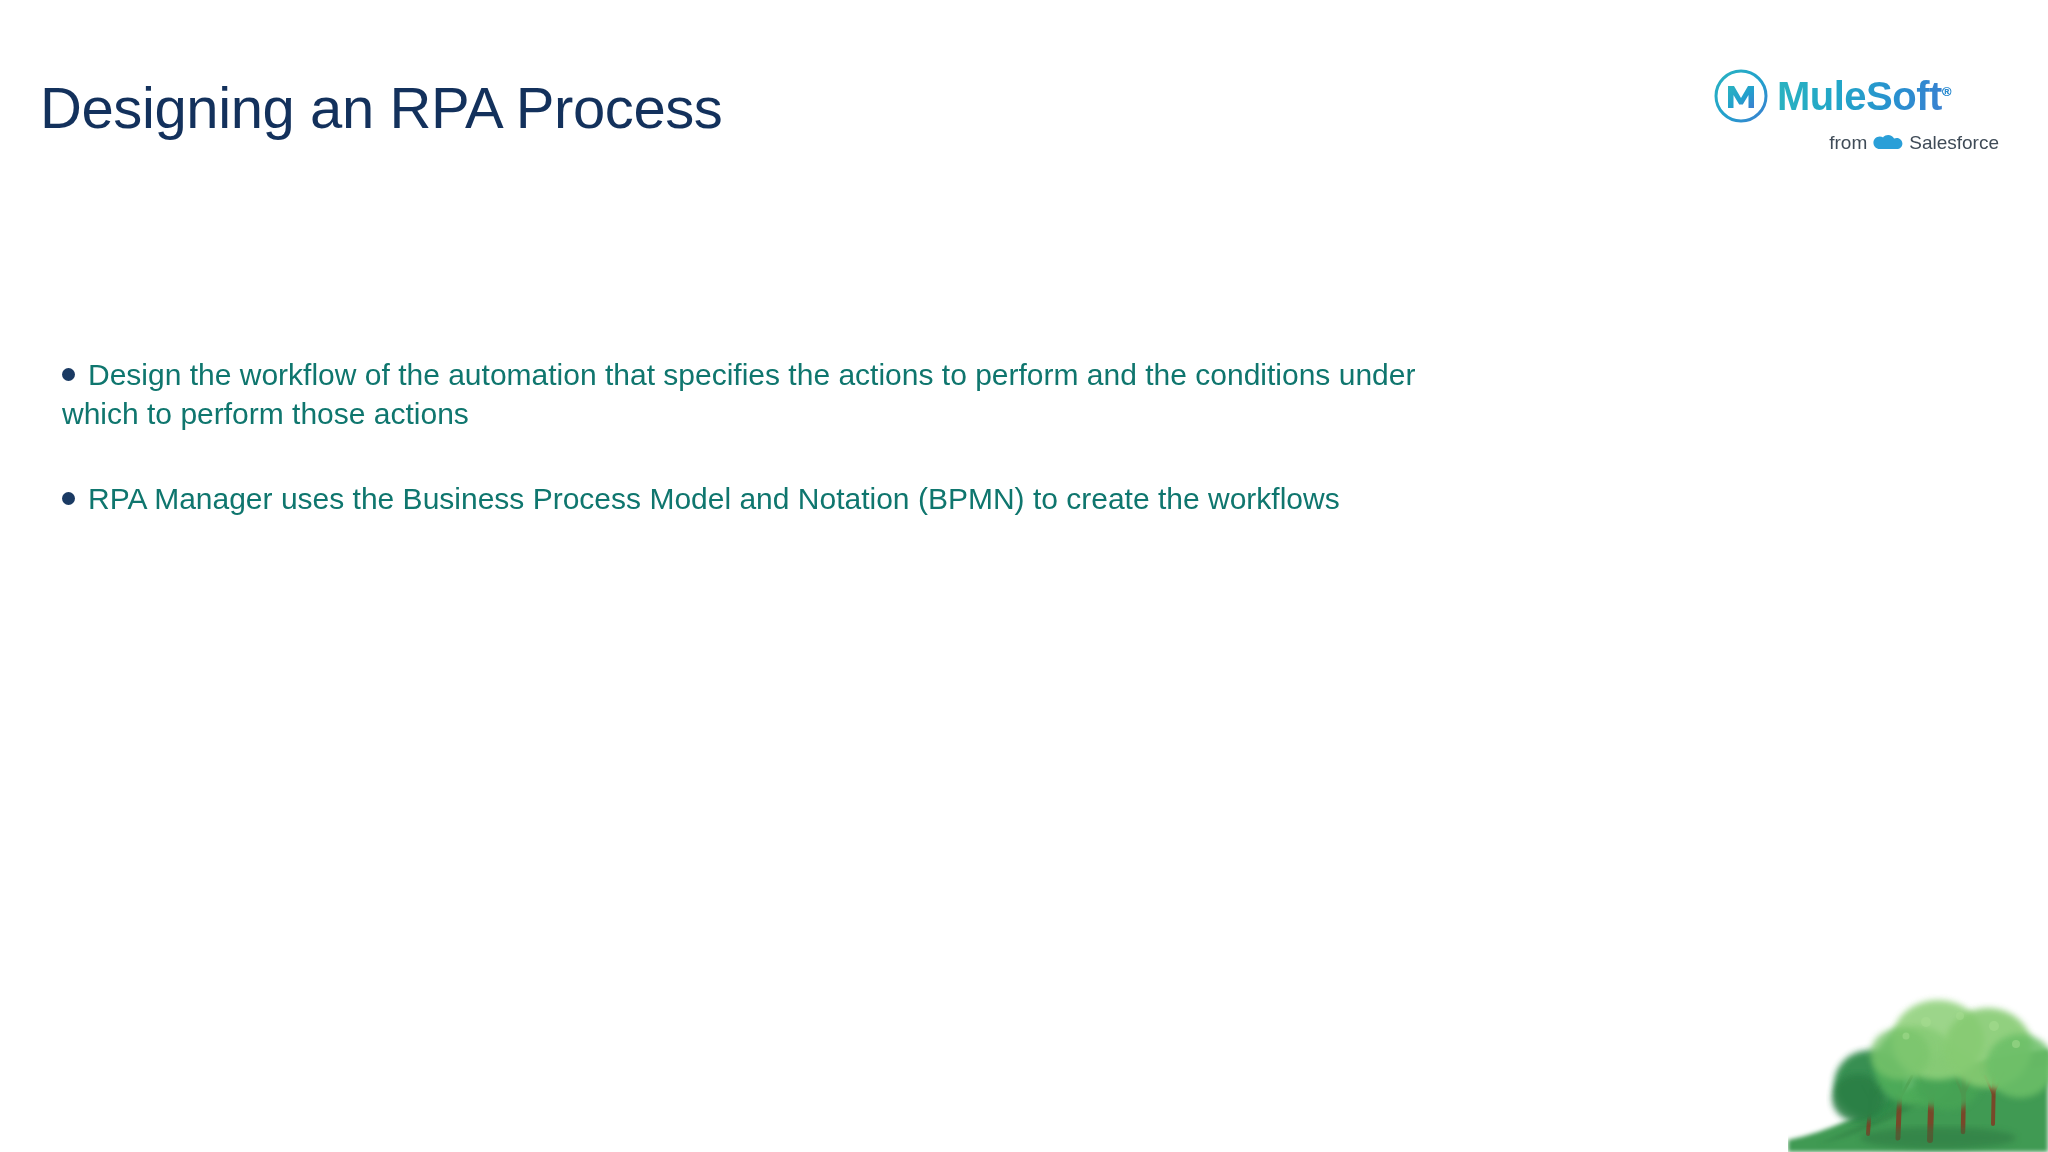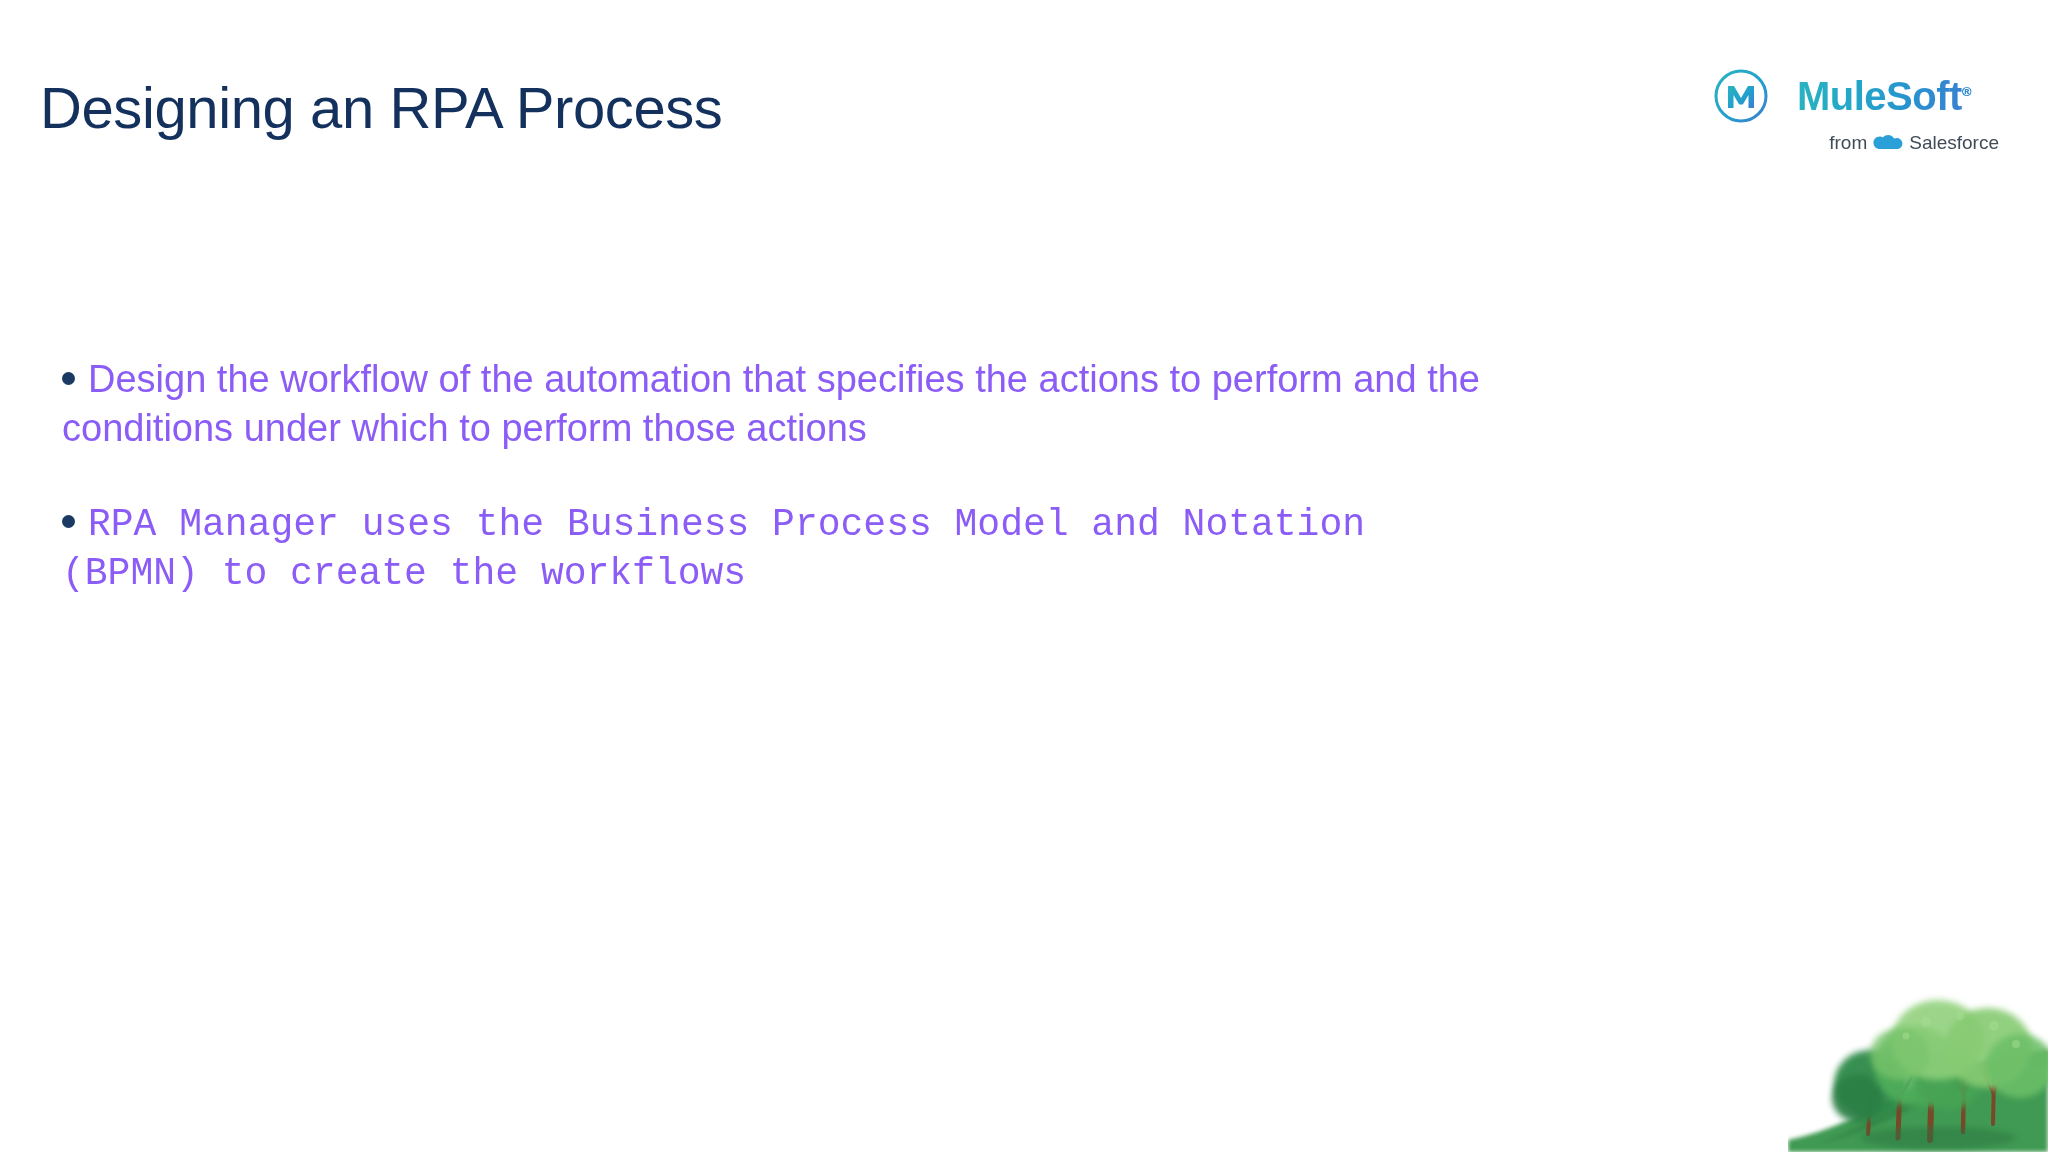--- a/index.html
+++ b/index.html
@@ -36,21 +36,21 @@
   .logo-block {
     position:absolute;
     right:45px;
     top:68px;
     width:290px;
     height:100px;
   }
   .logo-row {
     display:flex;
     align-items:center;
-    gap:28px;
+    gap:8px;
     height:56px;
   }
   .logo-mark { width:56px; height:56px; flex:0 0 56px; display:block; }
   .logo-word {
     font-size:40px;
     font-weight:600;
     letter-spacing:-0.5px;
     line-height:1;
     background:linear-gradient(100deg,#2ab3c0 0%,#22a6c8 35%,#2a8fd0 70%,#3c7ed0 100%);
     -webkit-background-clip:text;
@@ -79,27 +79,27 @@
 
   
   .body-list {
     position:absolute;
     left:62px;
     top:355px;
     width:1420px;
   }
   .bullet-item {
     position:relative;
-    font-size:38px;
+    font-size:30px;
     line-height:1.30;
-    color:#8b5cf6;
+    color:#0f766e;
     margin-bottom:46px;
     padding-left:0;
   }
-  .bullet-item:last-child { margin-bottom:8px;font-family:Liberation Mono, monospace; }
+  .bullet-item:last-child { margin-bottom:8px; }
   .bullet-dot {
     display:inline-block;
     width:13px;
     height:13px;
     border-radius:50%;
     background:#1a3a63;
     vertical-align:middle;
     margin-right:13px;
     position:relative;
     top:-3px;

